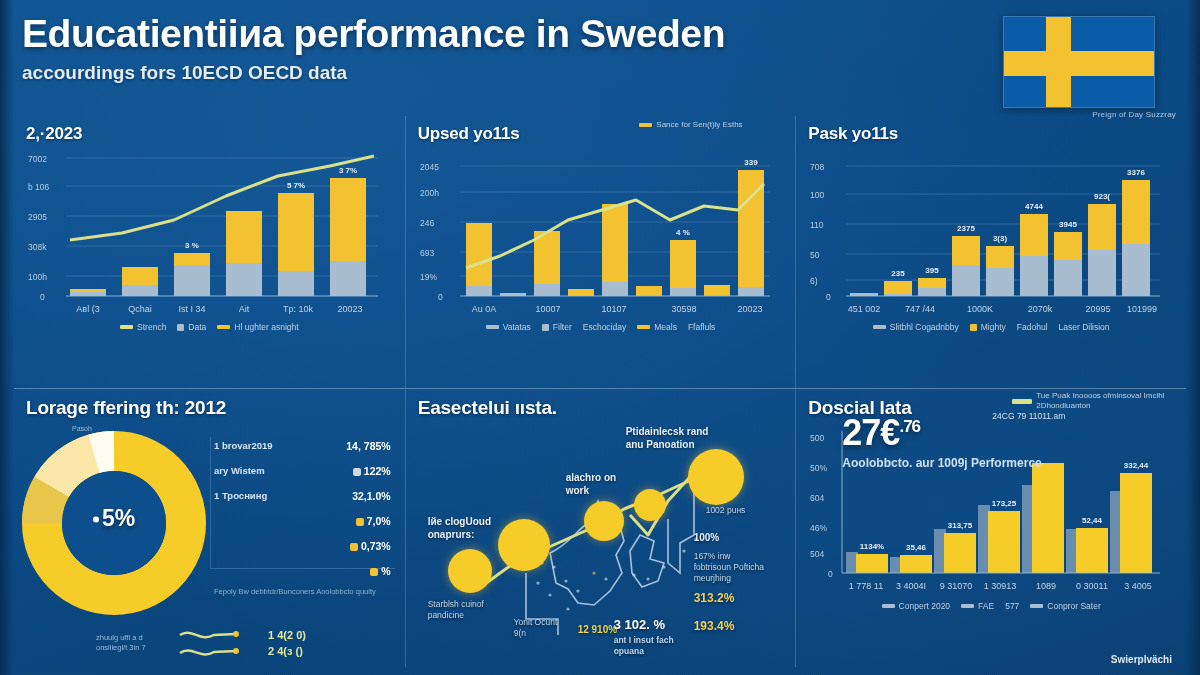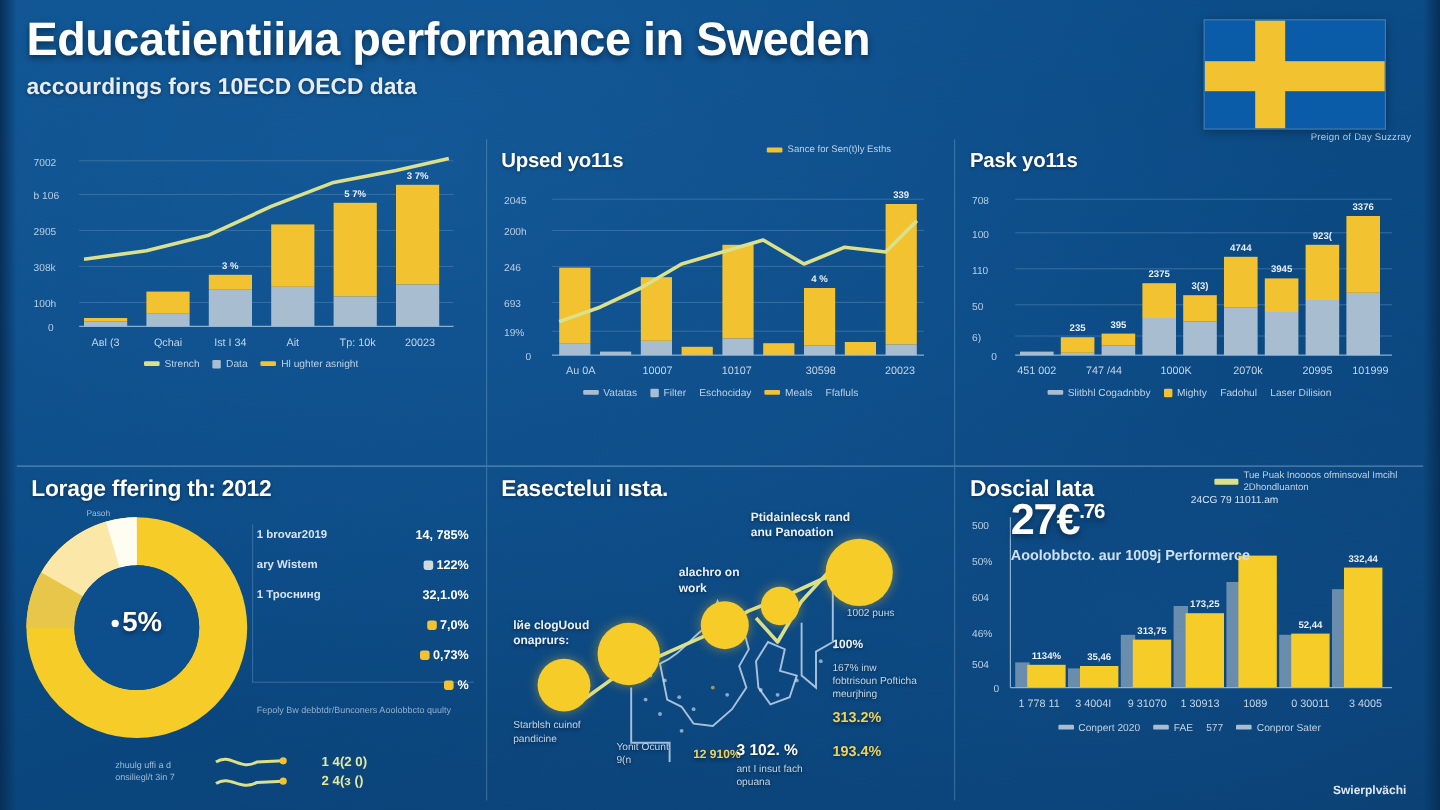--- a/index.html
+++ b/index.html
@@ -150,20 +150,21 @@
         <div class="vbar"></div>
           <div class="hbar"></div>
       </div>
       <div class="flagcap">Preign of Day Suzzray</div>
     </div>
   </div>
 
   <div class="grid">
 
     <div class="panel">
+      <div class="ptitle">2,·2023</div>
       <div class="plot">
         <svg width="360" height="168" viewBox="0 0 360 168">
           <g>
             <text class="axlab" x="2" y="14">7002</text>
             <text class="axlab" x="2" y="42">b 106</text>
             <text class="axlab" x="2" y="72">2905</text>
             <text class="axlab" x="2" y="102">308k</text>
             <text class="axlab" x="2" y="132">100h</text>
             <text class="axlab" x="14" y="152">0</text>
           </g>
@@ -481,21 +482,21 @@
         <div class="anno" style="left:10px;  top:92px; width:82px;">lйe clogUoud onaprurs:</div>
         <div class="anno sm" style="left:10px;  top:176px;width:70px;">Starblsh cuinof pandicine</div>
         <div class="anno sm" style="left:96px;  top:194px;width:52px;">Yonit Ocunt 9(n</div>
         <div class="anno sm" style="left:288px; top:82px; width:62px;">1002 puнs</div>
         <div class="anno" style="left:276px; top:108px;">100%</div>
         <div class="anno sm" style="left:276px; top:128px;width:72px;">167% inw fobtrisoun Pofticha meurjhing</div>
         <div class="anno ylw" style="left:276px; top:168px;">313.2%</div>
         <div class="anno ylw" style="left:276px; top:196px;">193.4%</div>
         <div class="anno ylw" style="left:140px; top:200px;font-size:10px;padding-left:20px;">12 910%</div>
         <div class="anno big" style="left:196px; top:194px;">3 102. %</div>
-        <div class="anno sm" style="left:196px; top:212px;width:78px;">ant I insut fach opuana</div>
+        <div class="anno sm" style="left:196px; top:212px;width:78px;font-weight:bold;">ant I insut fach opuana</div>
       </div>
     </div>
 
     <div class="panel r2">
       <div class="ptitle big">Doscial Iata</div>
 
       <div class="kpi">
         <div class="num">
           <span>27€</span><sup>.76</sup>
         </div>

